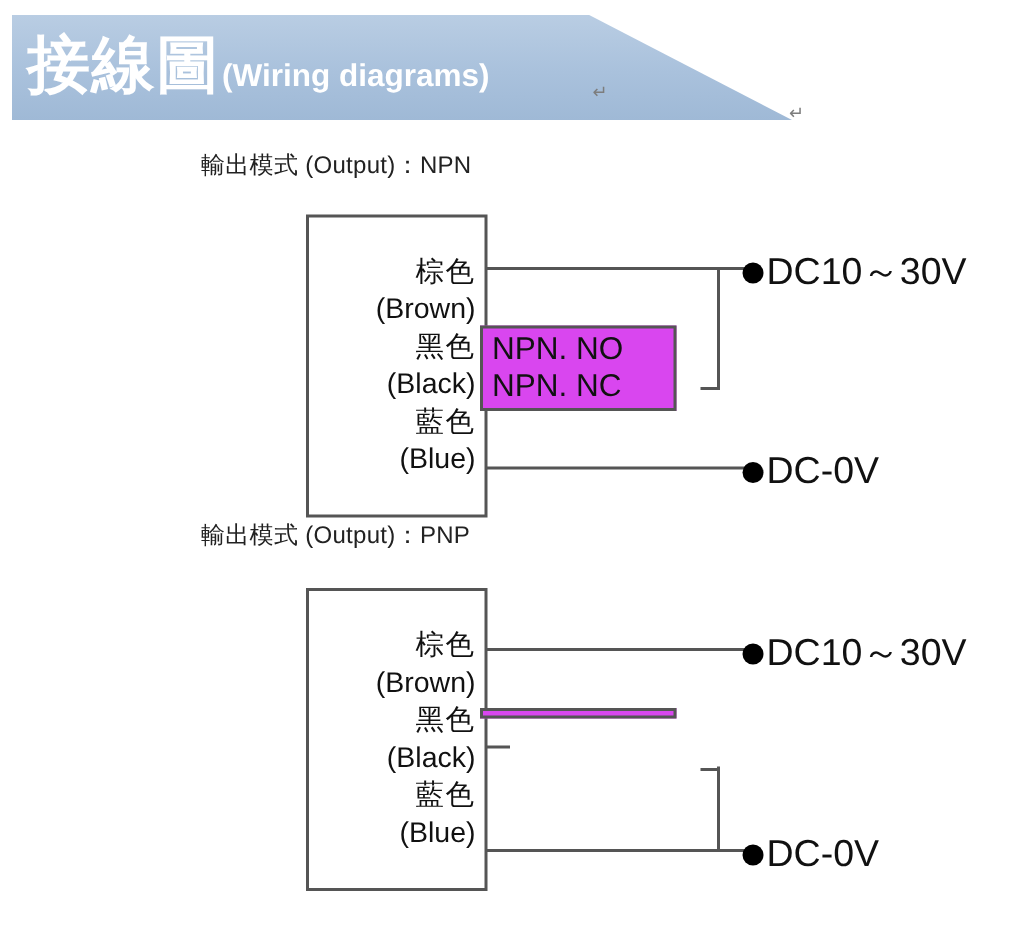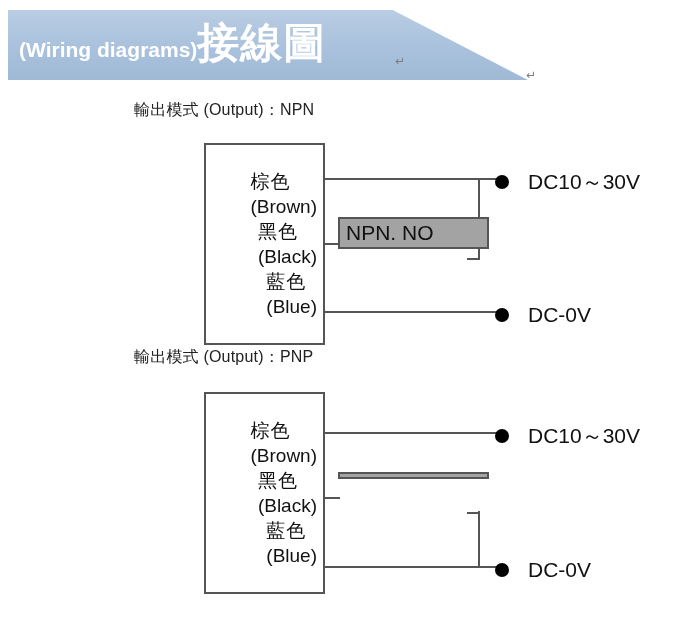--- a/index.html
+++ b/index.html
@@ -100,44 +100,45 @@
     justify-content: center;
     align-items: flex-end;
     padding-right: 6px;
   }
   #sensor-box-npn { top: 43px; height: 202px; }
   #sensor-box-pnp { top: 45px; height: 202px; }
 
   .wire-label {
     font-size: 19px;
     line-height: 25px;
+    text-align: right;
     color: #111111;
     white-space: nowrap;
   }
   .wire-label .cjk { letter-spacing: 1px; }
 
   
   .hline {
     position: absolute;
     height: 0;
     border-top: 2px solid #555555;
   }
   .vline {
     position: absolute;
     width: 0;
     border-left: 2px solid #555555;
   }
 
   
   .switch-box {
     position: absolute;
-    left: 338px;
-    width: 151px;
+    left: 320px;
+    width: 131px;
     border: 2px solid #555555;
-    background: #a3a3a3;
+    background: #d946ef;
     box-sizing: border-box;
     padding: 1px 4px 2px 6px;
   }
   #switch-box-npn { top: 117px; }
   #switch-box-pnp { top: 125px; }
   .switch-line {
     font-size: 21px;
     line-height: 25px;
     color: #111111;
     white-space: nowrap;
@@ -151,34 +152,34 @@
     white-space: nowrap;
   }
   .terminal-dot {
     width: 14px;
     height: 14px;
     border-radius: 50%;
     background: #000000;
     flex: none;
   }
   .terminal-label {
-    font-size: 21px;
+    font-size: 25px;
     color: #111111;
-    margin-left: 19px;
+    margin-left: 2px;
     line-height: 21px;
   }
 </style>
 </head>
 <body>
 
 <div id="banner-wrap">
   <div id="banner-shape"></div>
   <div id="banner-text">
+    <span id="banner-title-cjk">接線圖</span>
     <span id="banner-title-en">(Wiring diagrams)</span>
-    <span id="banner-title-cjk">接線圖</span>
   </div>
 </div>
 <span id="pilcrow-1" class="pilcrow">↵</span>
 <span id="pilcrow-2" class="pilcrow">↵</span>
 
 <div class="diagram-section" id="section-npn">
 
   <div class="mode-label">輸出模式 (Output)：NPN</div>
 
   <div class="sensor-box" id="sensor-box-npn">
@@ -201,20 +202,21 @@
   <div class="hline" style="left:324px; top:143px; width:16px;"></div>
 
   <div class="hline" style="left:467px; top:158px; width:13px;"></div>
 
   <div class="vline" style="left:478px; top:78px; height:82px;"></div>
 
   <div class="hline" style="left:324px; top:211px; width:178px;"></div>
 
   <div class="switch-box" id="switch-box-npn">
     <div class="switch-line">NPN. NO</div>
+    <div class="switch-line">NPN. NC</div>
   </div>
 
   <div class="terminal" style="left:495px; top:71px;">
     <span class="terminal-dot"></span>
     <span class="terminal-label">DC10～30V</span>
   </div>
   <div class="terminal" style="left:495px; top:204px;">
     <span class="terminal-dot"></span>
     <span class="terminal-label">DC-0V</span>
   </div>

